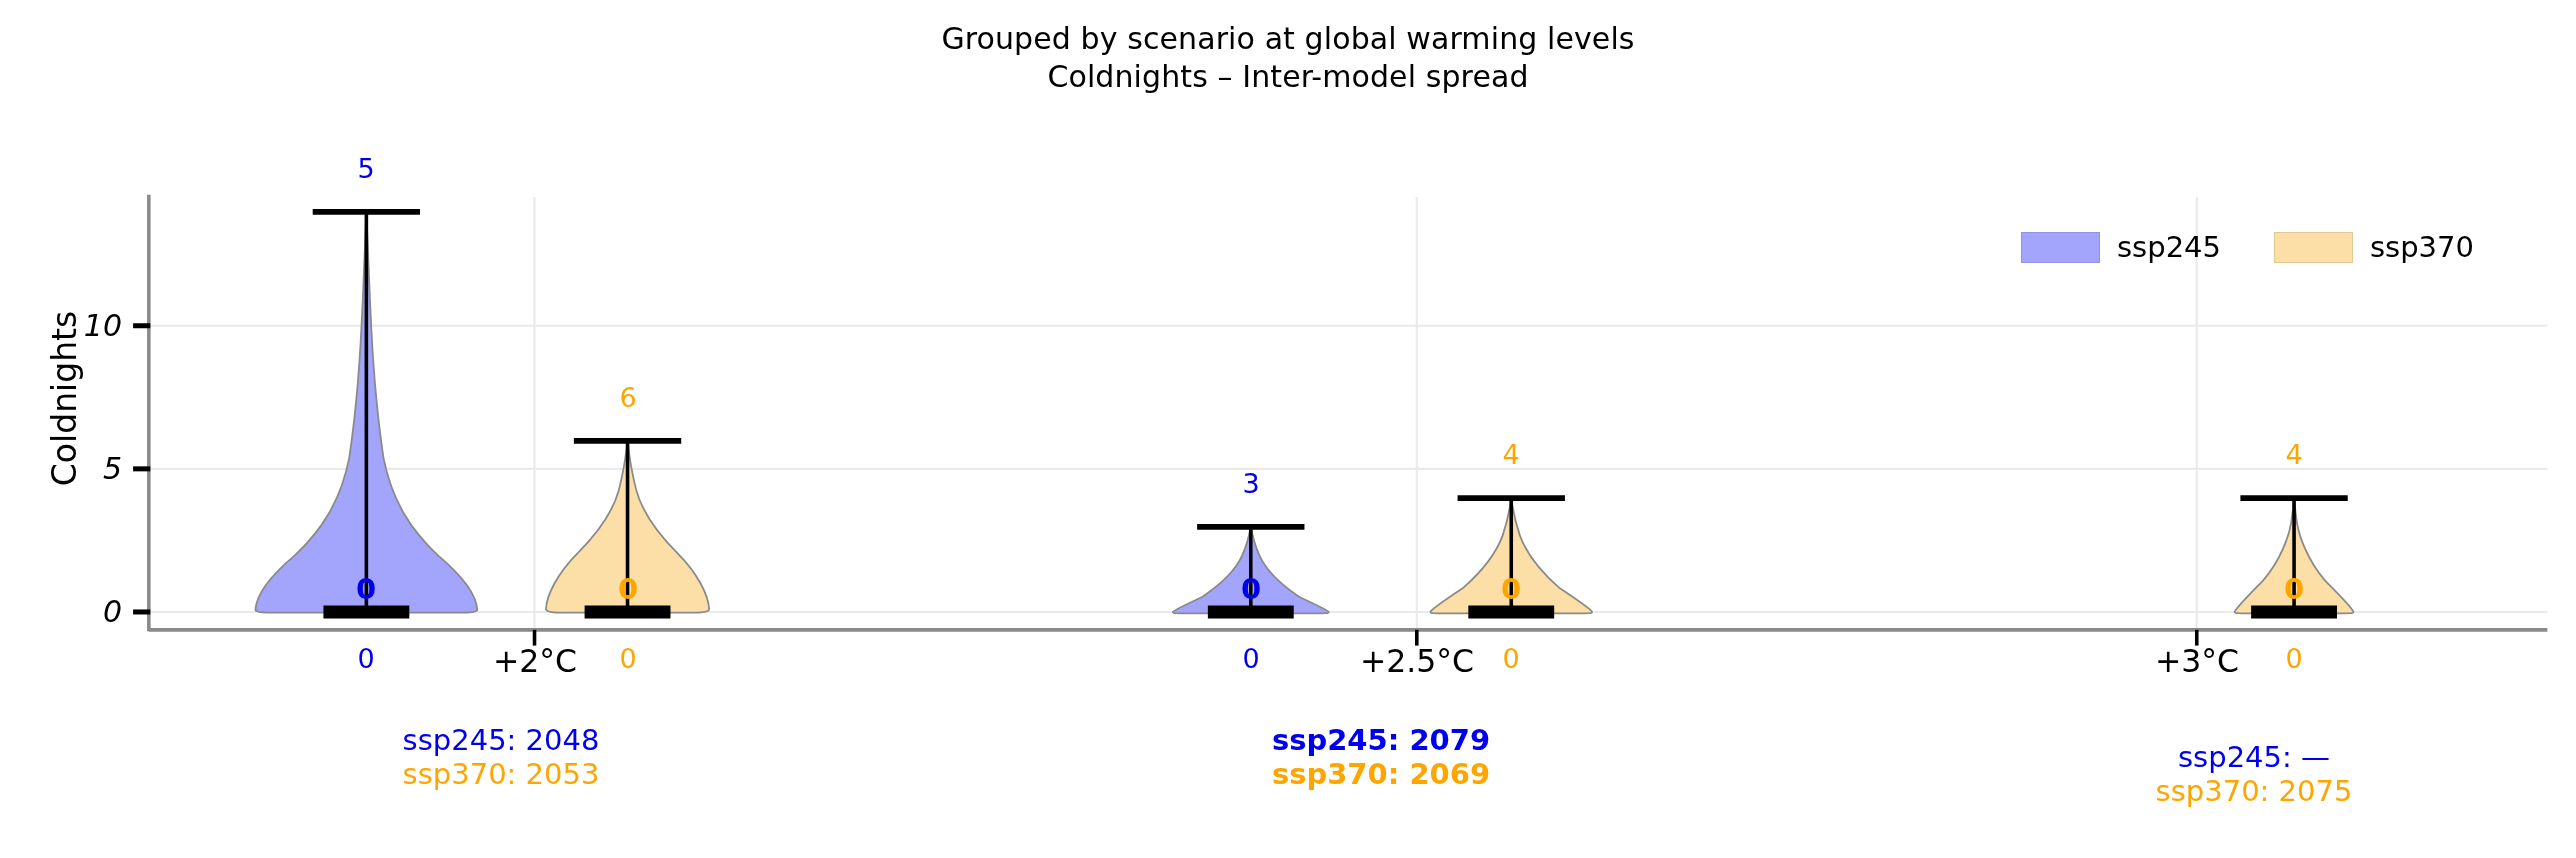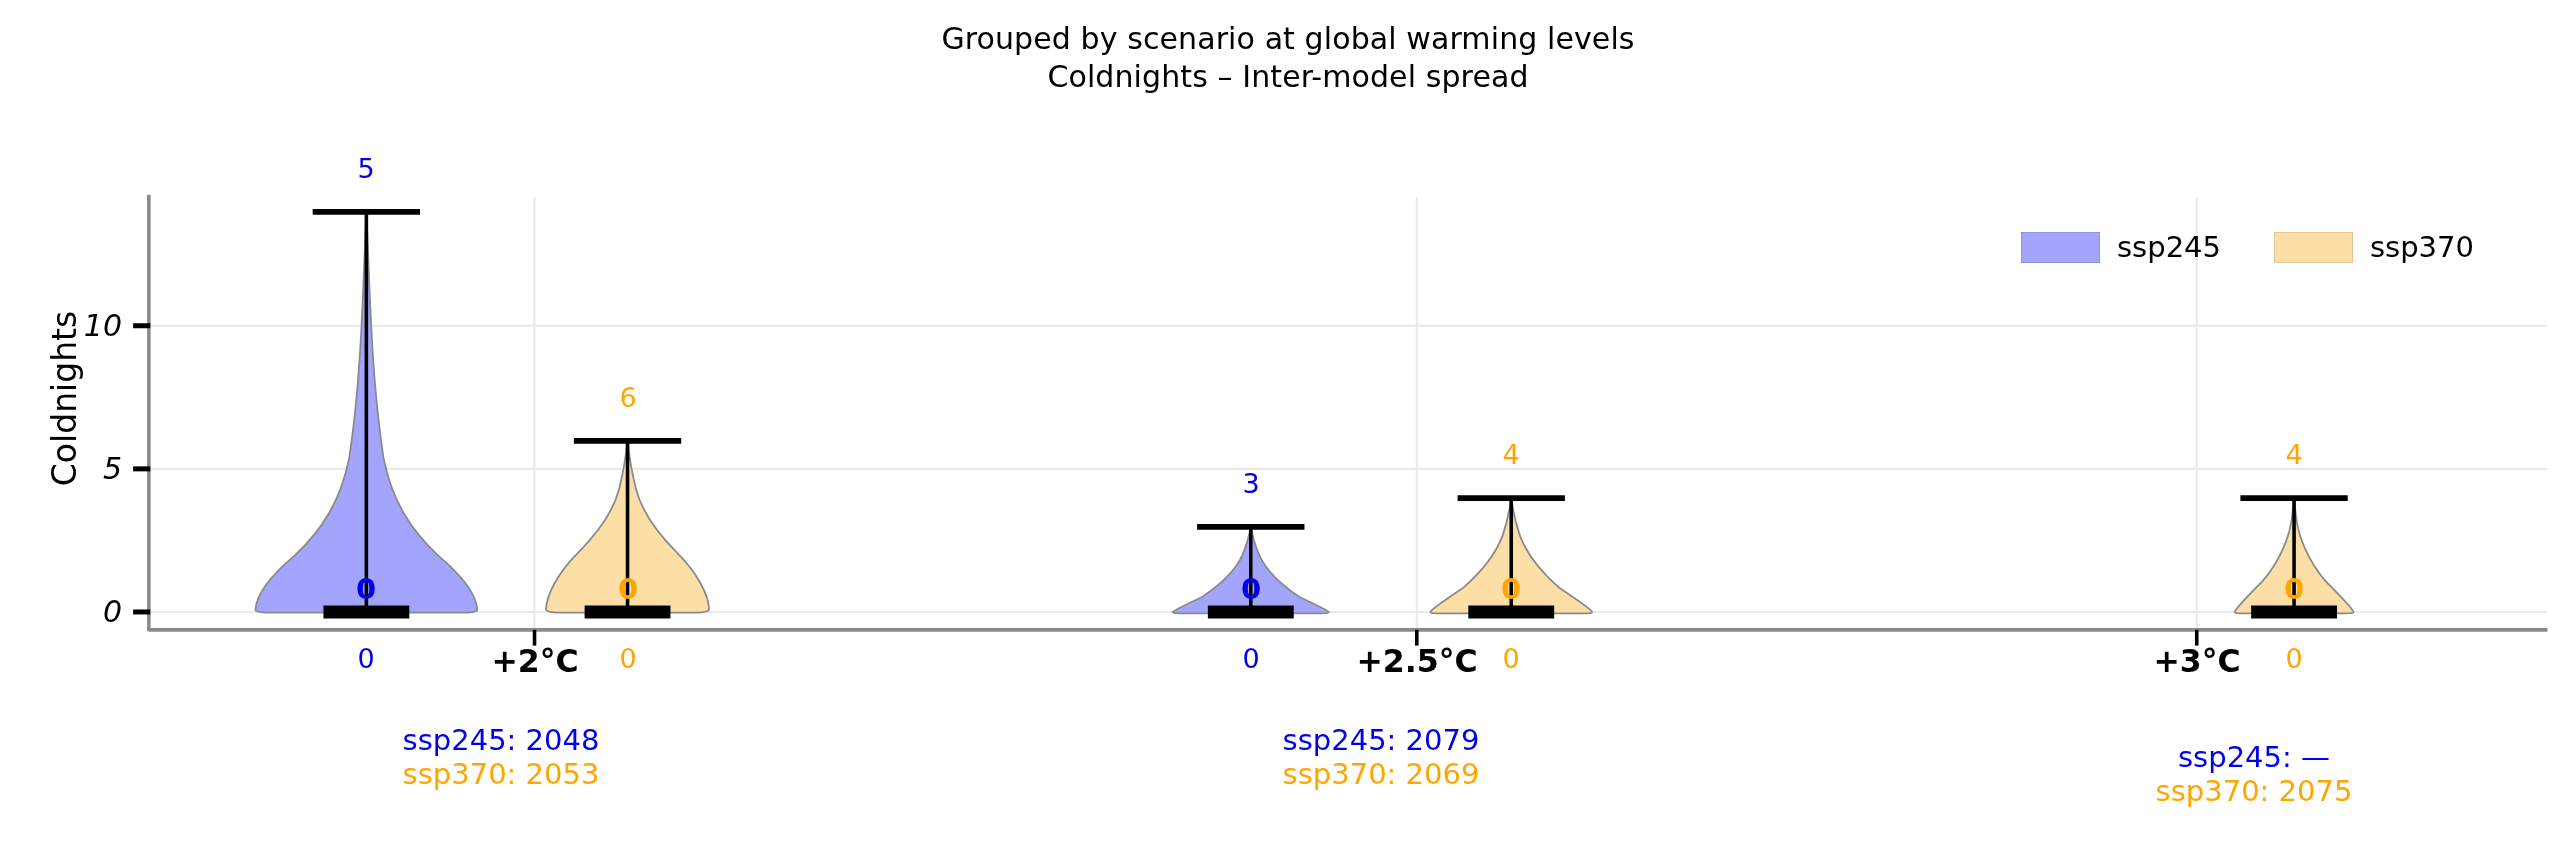--- a/index.html
+++ b/index.html
@@ -79,21 +79,20 @@
     color: #000000;
     white-space: nowrap;
   }
   
   .xgroup-label {
     position: absolute;
     font-size: 31.5px;
     color: #000000;
     white-space: nowrap;
     transform: translateX(-50%);
-    font-weight: bold;
   }
   
   .ann {
     position: absolute;
     font-size: 27px;
     white-space: nowrap;
     transform: translateX(-50%);
     text-align: center;
   }
   .ann.median {
@@ -282,21 +281,21 @@
 
   <div class="ann orange" style="left:2294px; top:439px;">4</div>
   <div class="ann orange median" style="left:2294px; top:572px;">0</div>
   <div class="ann orange" style="left:2294px; top:643px;">0</div>
 
   <div class="footnote" style="left:501px; top:724px;">
     <div class="fn-line fn-245">ssp245: 2048</div>
     <div class="fn-line fn-370">ssp370: 2053</div>
   </div>
 
-  <div class="footnote" style="left:1381px; top:724px;">
+  <div class="footnote" style="left:1381px; top:724px;font-weight:bold;">
     <div class="fn-line fn-245">ssp245: 2079</div>
     <div class="fn-line fn-370">ssp370: 2069</div>
   </div>
 
   <div class="footnote" style="left:2254px; top:741px;">
     <div class="fn-line fn-245">ssp245: —</div>
     <div class="fn-line fn-370">ssp370: 2075</div>
   </div>
 
 </div>

